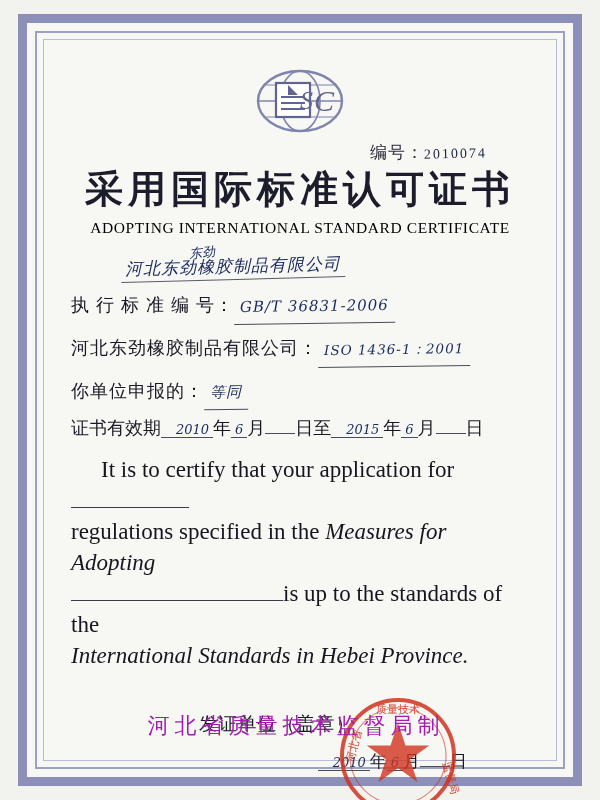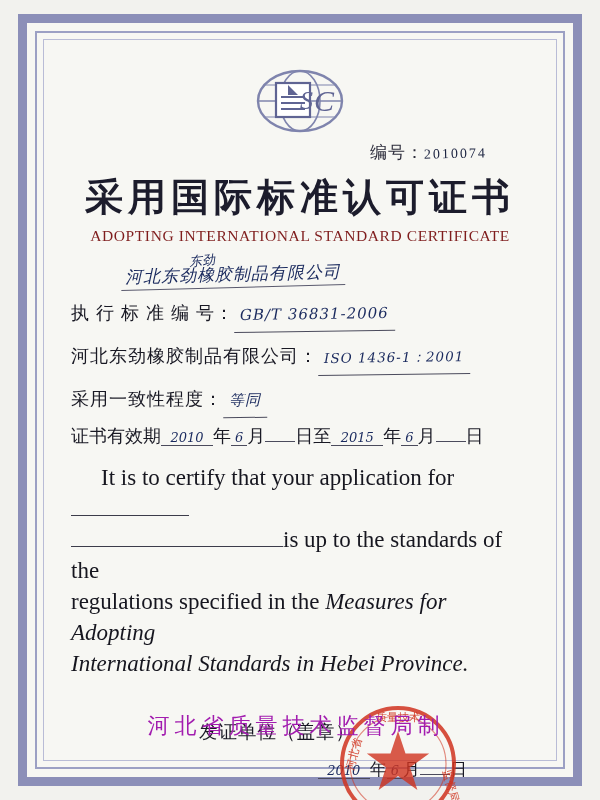--- a/index.html
+++ b/index.html
@@ -91,28 +91,28 @@
     transform: rotate(-1.2deg);
   }
 
   
   .title-cn {
     text-align: center;
     font-size: 38px;
     font-weight: bold;
     letter-spacing: 5px;
     color: #1c1c2c;
-    margin-top: 8px;
+    margin-top: 0;
     font-family: "Liberation Sans", sans-serif;
   }
   .title-en {
     text-align: center;
     font-size: 15.5px;
     letter-spacing: 0.6px;
-    color: #7f1d1d;
+    color: #000000;
     margin-top: 4px;
     font-family: "Liberation Serif", serif;
   }
 
   
   .hand {
     font-family: "DejaVu Serif", serif;
     color: #1a2a5e;
     font-style: italic;
     font-size: 15px;
@@ -194,21 +194,21 @@
   }
   .date-num {
     font-family: "DejaVu Serif", serif;
     font-style: italic;
     color: #1a2a5e;
     font-size: 13px;
     border-bottom: 1px solid #4b4b5c;
     padding: 0 4px;
     display: inline-block;
   }
-  .date-num.wide { min-width: 44px; text-align: center; }
+  .date-num.wide { min-width: 44px; text-align: right; }
   .date-blank {
     display: inline-block;
     min-width: 30px;
     border-bottom: 1px solid #4b4b5c;
   }
 
   .en-para {
     font-size: 23px;
     color: #16161f;
     line-height: 31px;
@@ -308,37 +308,37 @@
       </div>
 
 
       <div class="field-row">
         <span class="field-label">执 行 标 准 编 号：</span><span class="field-value">GB/T 36831-2006</span>
       </div>
       <div class="field-row">
         <span class="field-label">河北东劲橡胶制品有限公司：</span><span class="field-value small">ISO 1436-1：2001</span>
       </div>
       <div class="field-row">
-        <span class="field-label">采用一致性程度：</span><span class="field-value">等同</span>
+        <span class="field-label">你单位申报的：</span><span class="field-value">等同</span>
       </div>
 
       <div class="valid-row">
         <span>证书有效期</span><span class="date-num wide">2010</span><span>年</span><span class="date-num">6</span><span>月</span><span class="date-blank"></span><span>日</span><span>至</span><span class="date-num wide">2015</span><span>年</span><span class="date-num">6</span><span>月</span><span class="date-blank"></span><span>日</span>
       </div>
 
       <div class="en-para">
         <div class="lead">
           <span>It is to certify that your application for</span><span class="long-blank lb1"></span>
         </div>
         <div>
-          <span class="long-blank lb2"></span><span>is up to the standards of the</span>
-        </div>
-        <div>
           <span>regulations specified in the</span>
           <em class="ital">Measures for Adopting</em>
+        </div>
+        <div>
+          <span class="long-blank lb2"></span><span>is up to the standards of the</span>
         </div>
         <div>
           <em class="ital">International Standards in Hebei Province.</em>
         </div>
       </div>
 
       <div class="sign-area">
         <div class="seal">
           <svg width="126" height="126" viewBox="0 0 126 126">
             <circle cx="63" cy="63" r="56" fill="none" stroke="#d0321e" stroke-width="4" opacity="0.85"></circle>

